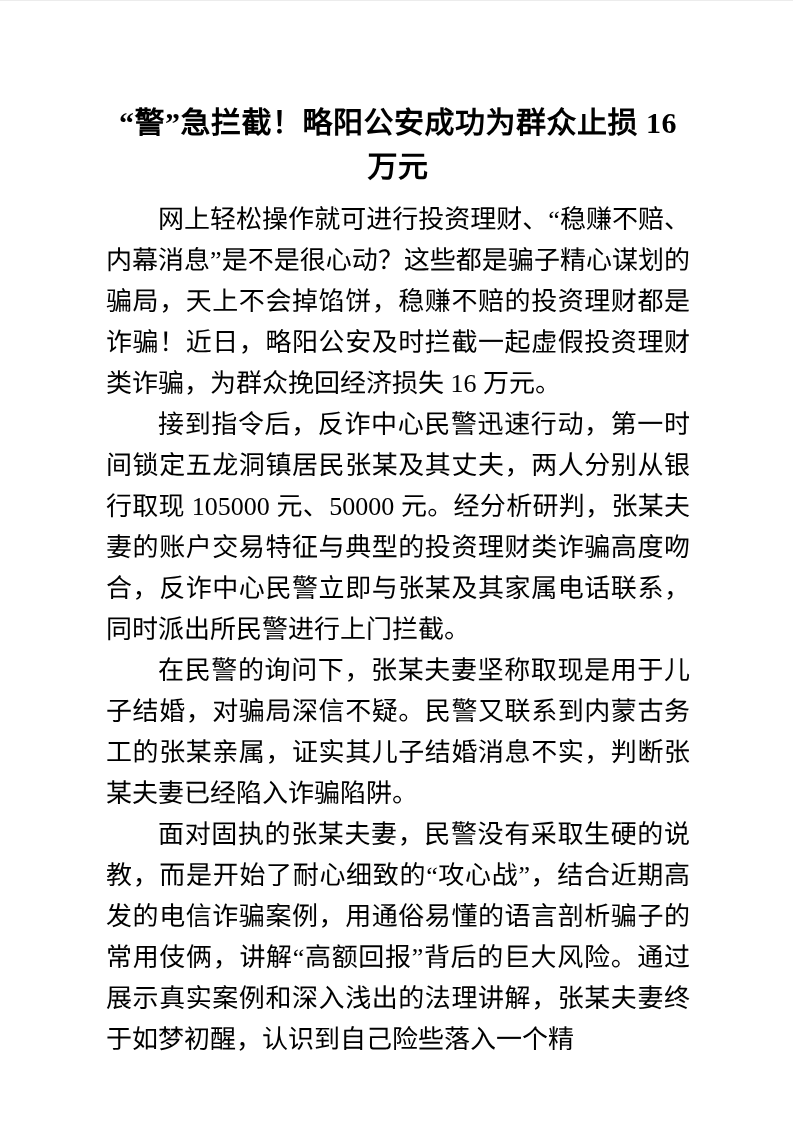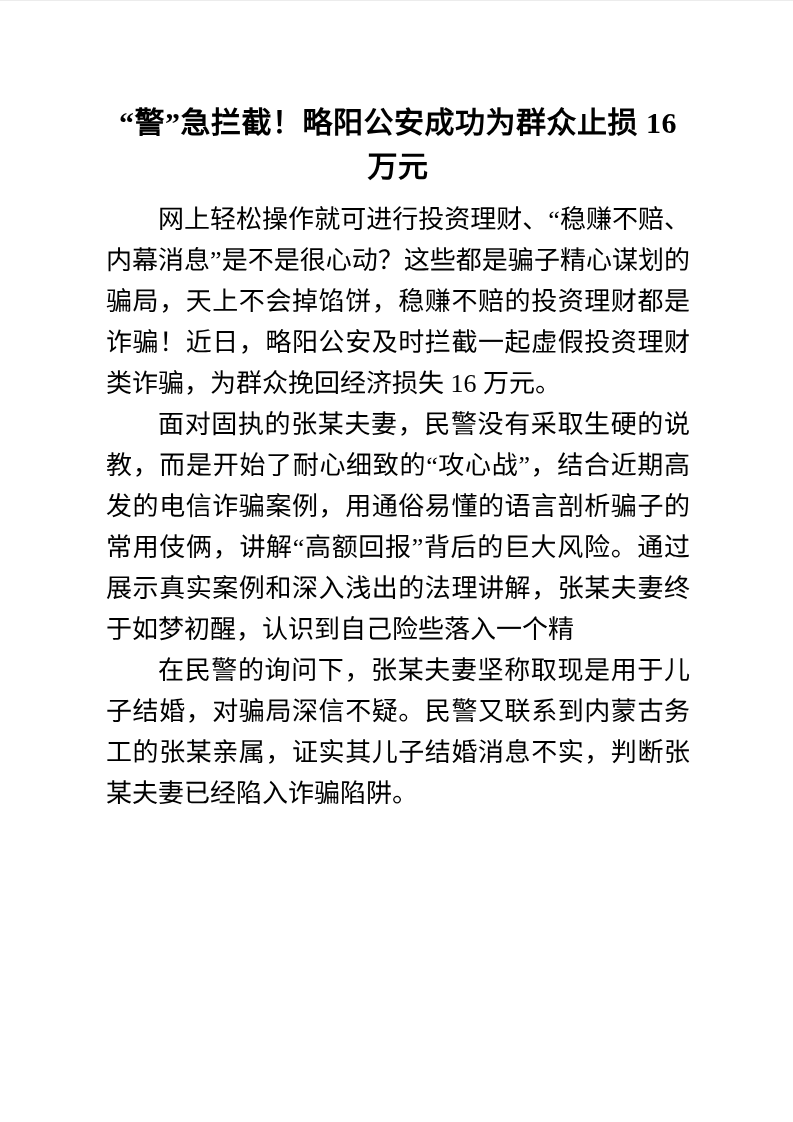--- a/index.html
+++ b/index.html
@@ -47,18 +47,19 @@
 </head>
 <body>
 
 <div class="page">
   <div class="content">
 
     <h1 class="doc-title">“警”急拦截！略阳公安成功为群众止损 16 万元</h1>
 
     <div class="doc-body">
       <p>网上轻松操作就可进行投资理财、“稳赚不赔、内幕消息”是不是很心动？这些都是骗子精心谋划的骗局，天上不会掉馅饼，稳赚不赔的投资理财都是诈骗！近日，略阳公安及时拦截一起虚假投资理财类诈骗，为群众挽回经济损失 16 万元。</p>
+      <p>接到指令后，反诈中心民警迅速行动，第一时间锁定五龙洞镇居民张某及其丈夫，两人分别从银行取现 105000 元、50000 元。经分析研判，张某夫妻的账户交易特征与典型的投资理财类诈骗高度吻合，反诈中心民警立即与张某及其家属电话联系，同时派出所民警进行上门拦截。</p>
+      <p>在民警的询问下，张某夫妻坚称取现是用于儿子结婚，对骗局深信不疑。民警又联系到内蒙古务工的张某亲属，证实其儿子结婚消息不实，判断张某夫妻已经陷入诈骗陷阱。</p>
       <p>面对固执的张某夫妻，民警没有采取生硬的说教，而是开始了耐心细致的“攻心战”，结合近期高发的电信诈骗案例，用通俗易懂的语言剖析骗子的常用伎俩，讲解“高额回报”背后的巨大风险。通过展示真实案例和深入浅出的法理讲解，张某夫妻终于如梦初醒，认识到自己险些落入一个精</p>
-      <p>在民警的询问下，张某夫妻坚称取现是用于儿子结婚，对骗局深信不疑。民警又联系到内蒙古务工的张某亲属，证实其儿子结婚消息不实，判断张某夫妻已经陷入诈骗陷阱。</p>
     </div>
 
   </div>
 </div>
 
 </body></html>

